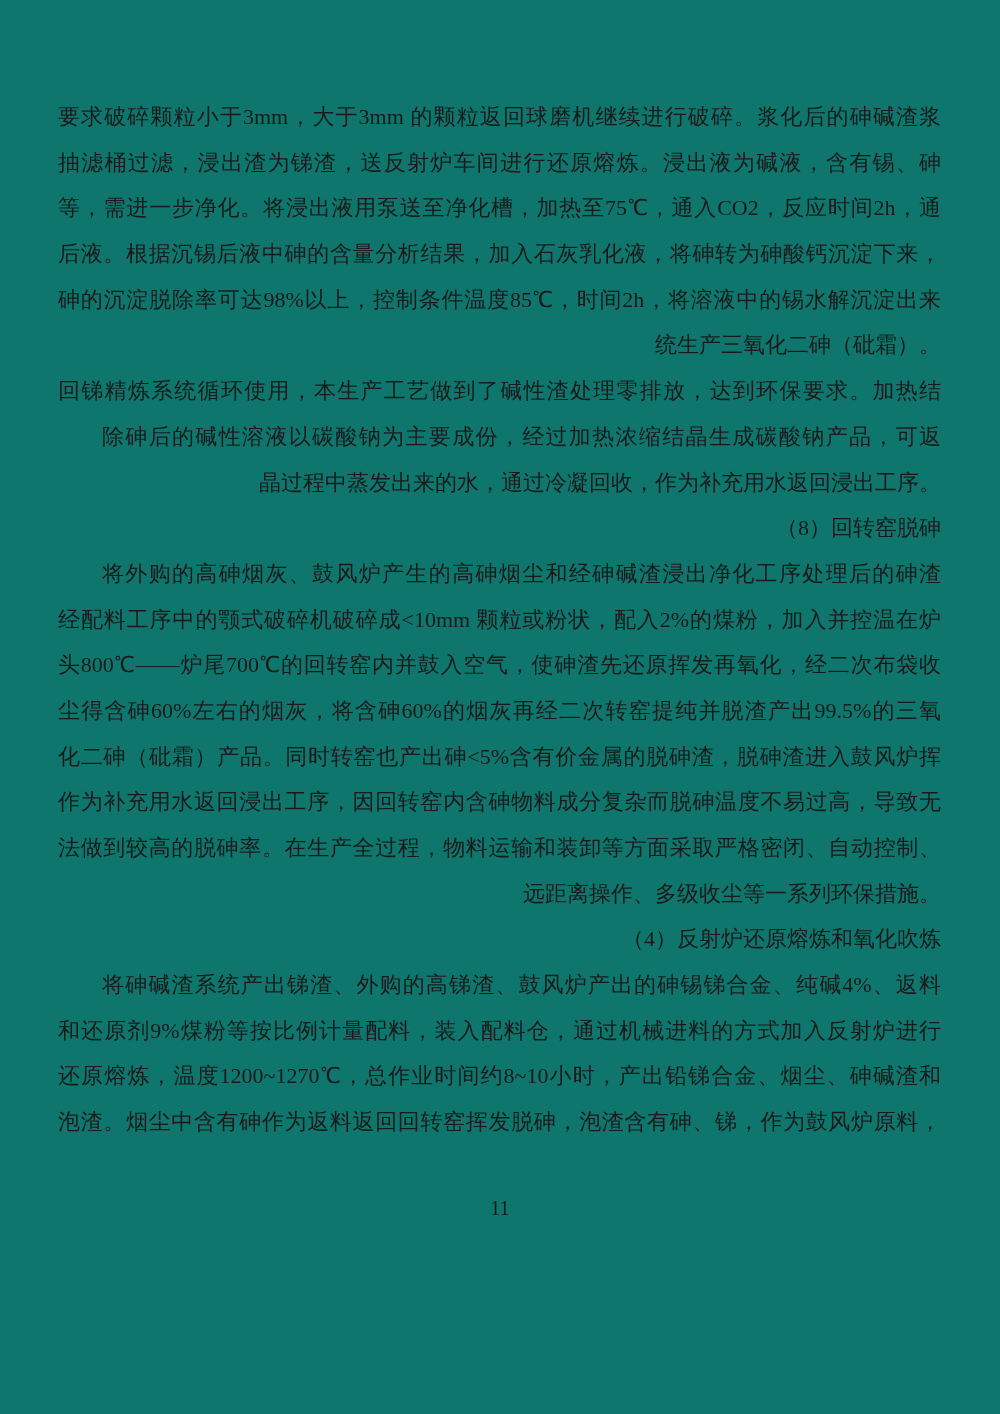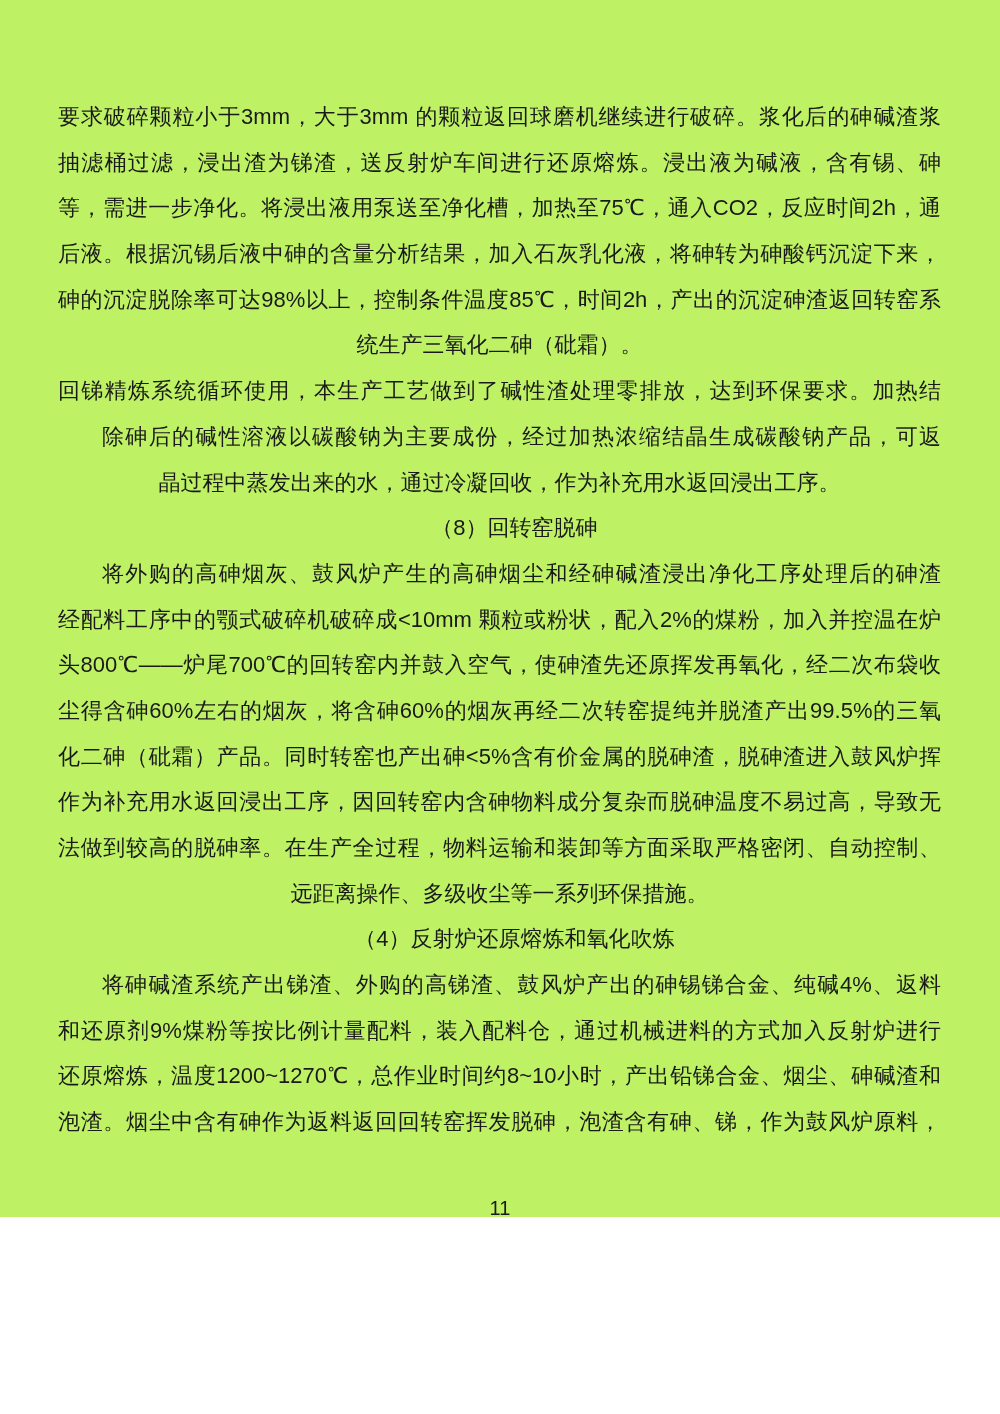--- a/index.html
+++ b/index.html
@@ -3,41 +3,41 @@
 <meta charset="utf-8">
 <style>
   html, body {
     margin: 0;
     padding: 0;
     background: #ffffff;
   }
   .page {
     position: relative;
     width: 1000px;
-    height: 1217px;
-    background: #bef264;
+    height: 1414px;
+    background: #0f766e;
     margin: 0 auto;
     overflow: hidden;
-    font-family: Liberation Sans, sans-serif;
+    font-family: Liberation Serif, serif;
     color: #1a1a1a;
   }
   .text-block {
     position: absolute;
     left: 58px;
     top: 94px;
     width: 883px;
     font-size: 22px;
     line-height: 45.7px;
     letter-spacing: 0;
   }
   .paragraph { margin: 0; }
   .line {
     height: 45.7px;
     overflow: hidden;
-    text-align: center;
+    text-align: right;
     white-space: normal;
   }
   .line.just {
     text-align: justify;
     text-align-last: justify;
   }
   .line.indent { text-indent: 2em; }
   .paragraph.heading .line { text-indent: 1.35em; }
   .page-footer {
     position: absolute;
@@ -53,21 +53,21 @@
 </head>
 <body>
 
 <div class="page">
   <div class="text-block" id="content">
       <div class="paragraph">
         <div class="line just">要求破碎颗粒小于3mm，大于3mm 的颗粒返回球磨机继续进行破碎。浆化后的砷碱渣浆</div>
         <div class="line just">抽滤桶过滤，浸出渣为锑渣，送反射炉车间进行还原熔炼。浸出液为碱液，含有锡、砷</div>
         <div class="line just">等，需进一步净化。将浸出液用泵送至净化槽，加热至75℃，通入CO2，反应时间2h，通</div>
         <div class="line just">后液。根据沉锡后液中砷的含量分析结果，加入石灰乳化液，将砷转为砷酸钙沉淀下来，</div>
-        <div class="line just">砷的沉淀脱除率可达98%以上，控制条件温度85℃，时间2h，产出的沉淀砷渣返回转窑系</div>
+        <div class="line just">砷的沉淀脱除率可达98%以上，控制条件温度85℃，时间2h，将溶液中的锡水解沉淀出来</div>
         <div class="line">统生产三氧化二砷（砒霜）。</div>
       </div>
       <div class="paragraph">
         <div class="line just">回锑精炼系统循环使用，本生产工艺做到了碱性渣处理零排放，达到环保要求。加热结</div>
         <div class="line just indent">除砷后的碱性溶液以碳酸钠为主要成份，经过加热浓缩结晶生成碳酸钠产品，可返</div>
         <div class="line">晶过程中蒸发出来的水，通过冷凝回收，作为补充用水返回浸出工序。</div>
       </div>
       <div class="paragraph heading">
         <div class="line indent">（8）回转窑脱砷</div>
       </div>

